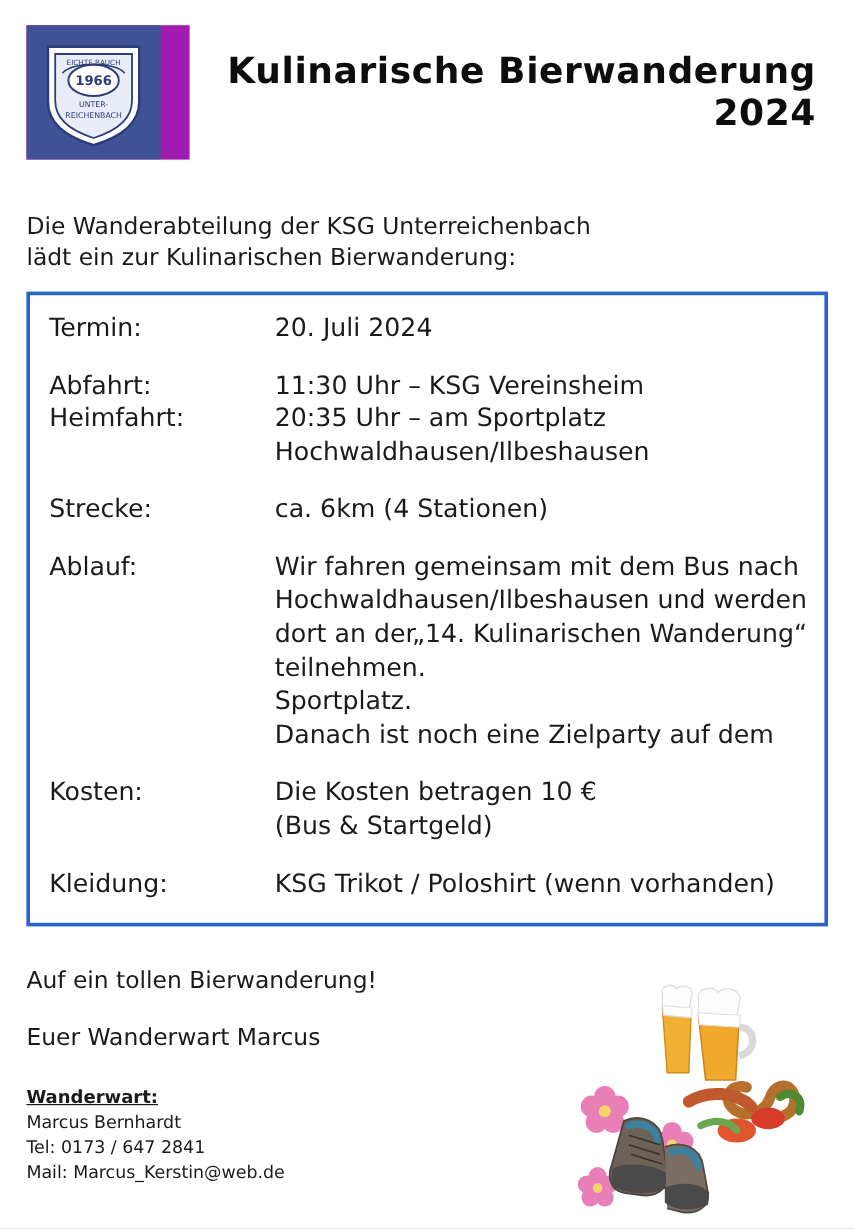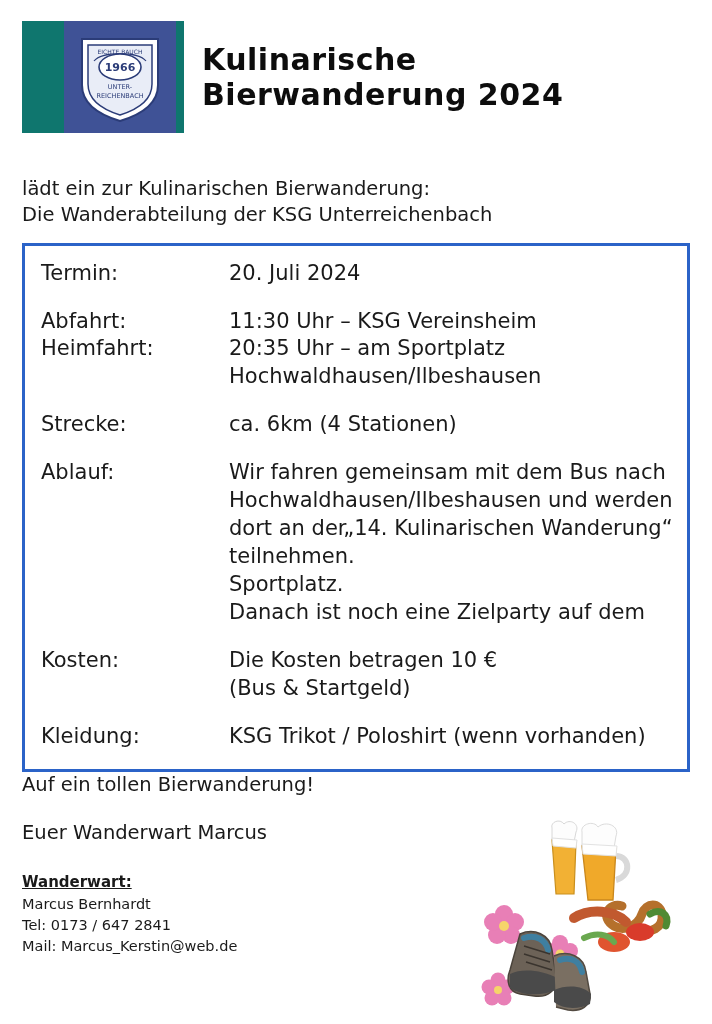--- a/index.html
+++ b/index.html
@@ -29,31 +29,30 @@
   }
 
   
   .header {
     display: flex;
     align-items: center;
     gap: 18px;
     height: 118px;
   }
   .logo {
-    width: 120px;
+    width: 136px;
     height: 112px;
-    background: #0f766e;
+    background: #a21caf;
     flex: 0 0 auto;
     position: relative;
-    padding-left: 42px;
   }
   .logo svg { display: block; }
   .title {
     flex: 1 1 auto;
-    text-align: left;
+    text-align: right;
     font-size: 30px;
     font-weight: bold;
     letter-spacing: 0.5px;
     color: #0d0d0d;
     font-family: "DejaVu Sans", sans-serif;
     padding-right: 10px;
   }
 
   
   .intro {
@@ -83,21 +82,21 @@
     white-space: nowrap;
   }
   .row .value {
     flex: 1 1 auto;
   }
   .row .value .line { white-space: nowrap; }
   .gap-lg { height: 20px; }
 
   
   .closing {
-    margin-top: 0;
+    margin-top: 32px;
     font-size: 19.5px;
     line-height: 1.35;
     color: #1a1a1a;
   }
   .closing .l2 { margin-top: 22px; }
 
   
   .contact {
     margin-top: 26px;
     font-size: 14.5px;
@@ -137,22 +136,22 @@
           <text x="56" y="33" text-anchor="middle" font-family="DejaVu Sans, sans-serif" font-size="6" fill="#2b3c78">EICHTE BAUCH</text>
           <text x="56" y="68" text-anchor="middle" font-family="DejaVu Sans, sans-serif" font-size="6.5" fill="#2b3c78">UNTER-</text>
           <text x="56" y="77" text-anchor="middle" font-family="DejaVu Sans, sans-serif" font-size="6.5" fill="#2b3c78">REICHENBACH</text>
           <path d="M30 40 C38 30 74 30 82 40" fill="none" stroke="#2b3c78" stroke-width="1.2"></path>
         </svg>
       </div>
       <div class="title">Kulinarische Bierwanderung 2024</div>
     </div>
 
     <div class="intro">
+      <div>Die Wanderabteilung der KSG Unterreichenbach</div>
       <div>lädt ein zur Kulinarischen Bierwanderung:</div>
-      <div>Die Wanderabteilung der KSG Unterreichenbach</div>
     </div>
 
     <div class="infobox">
 
       <div class="row">
         <div class="label">Termin:</div>
         <div class="value">
           <div class="line">20. Juli 2024</div>
         </div>
       </div>

